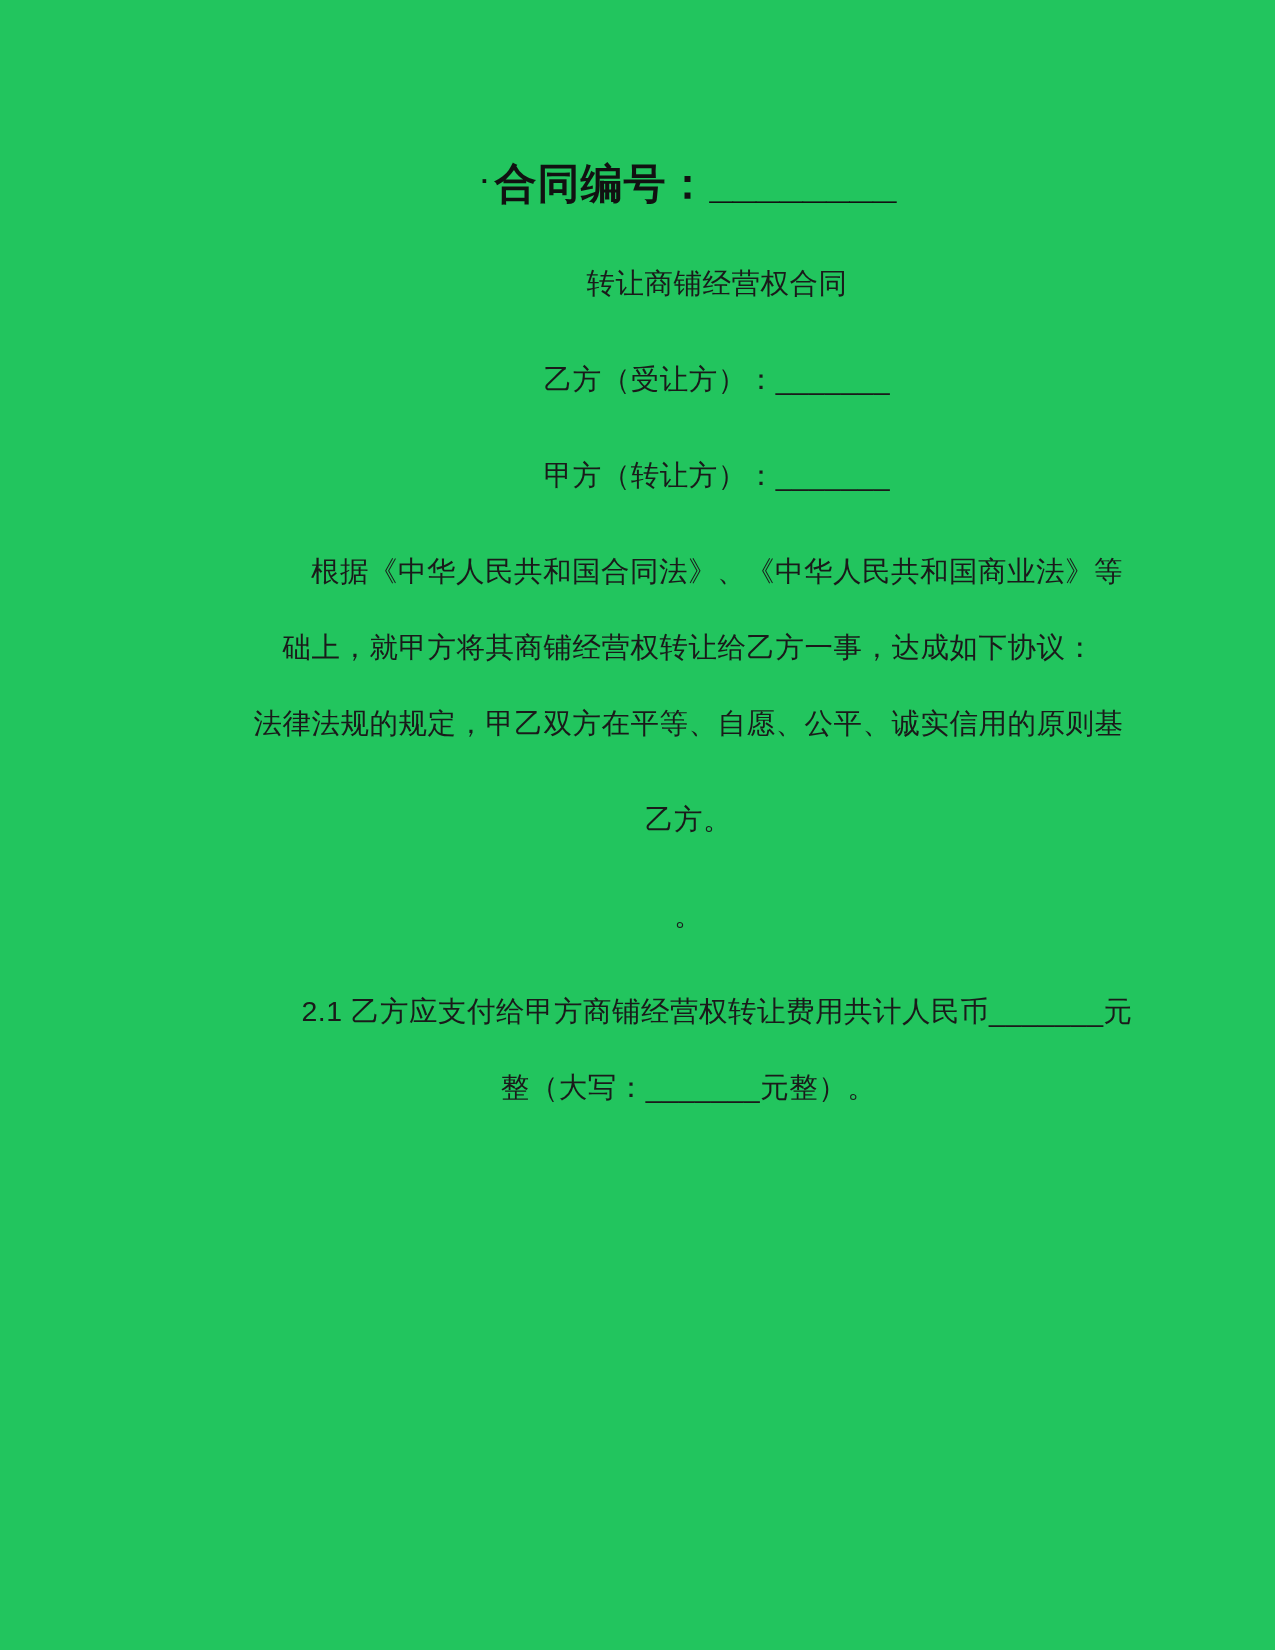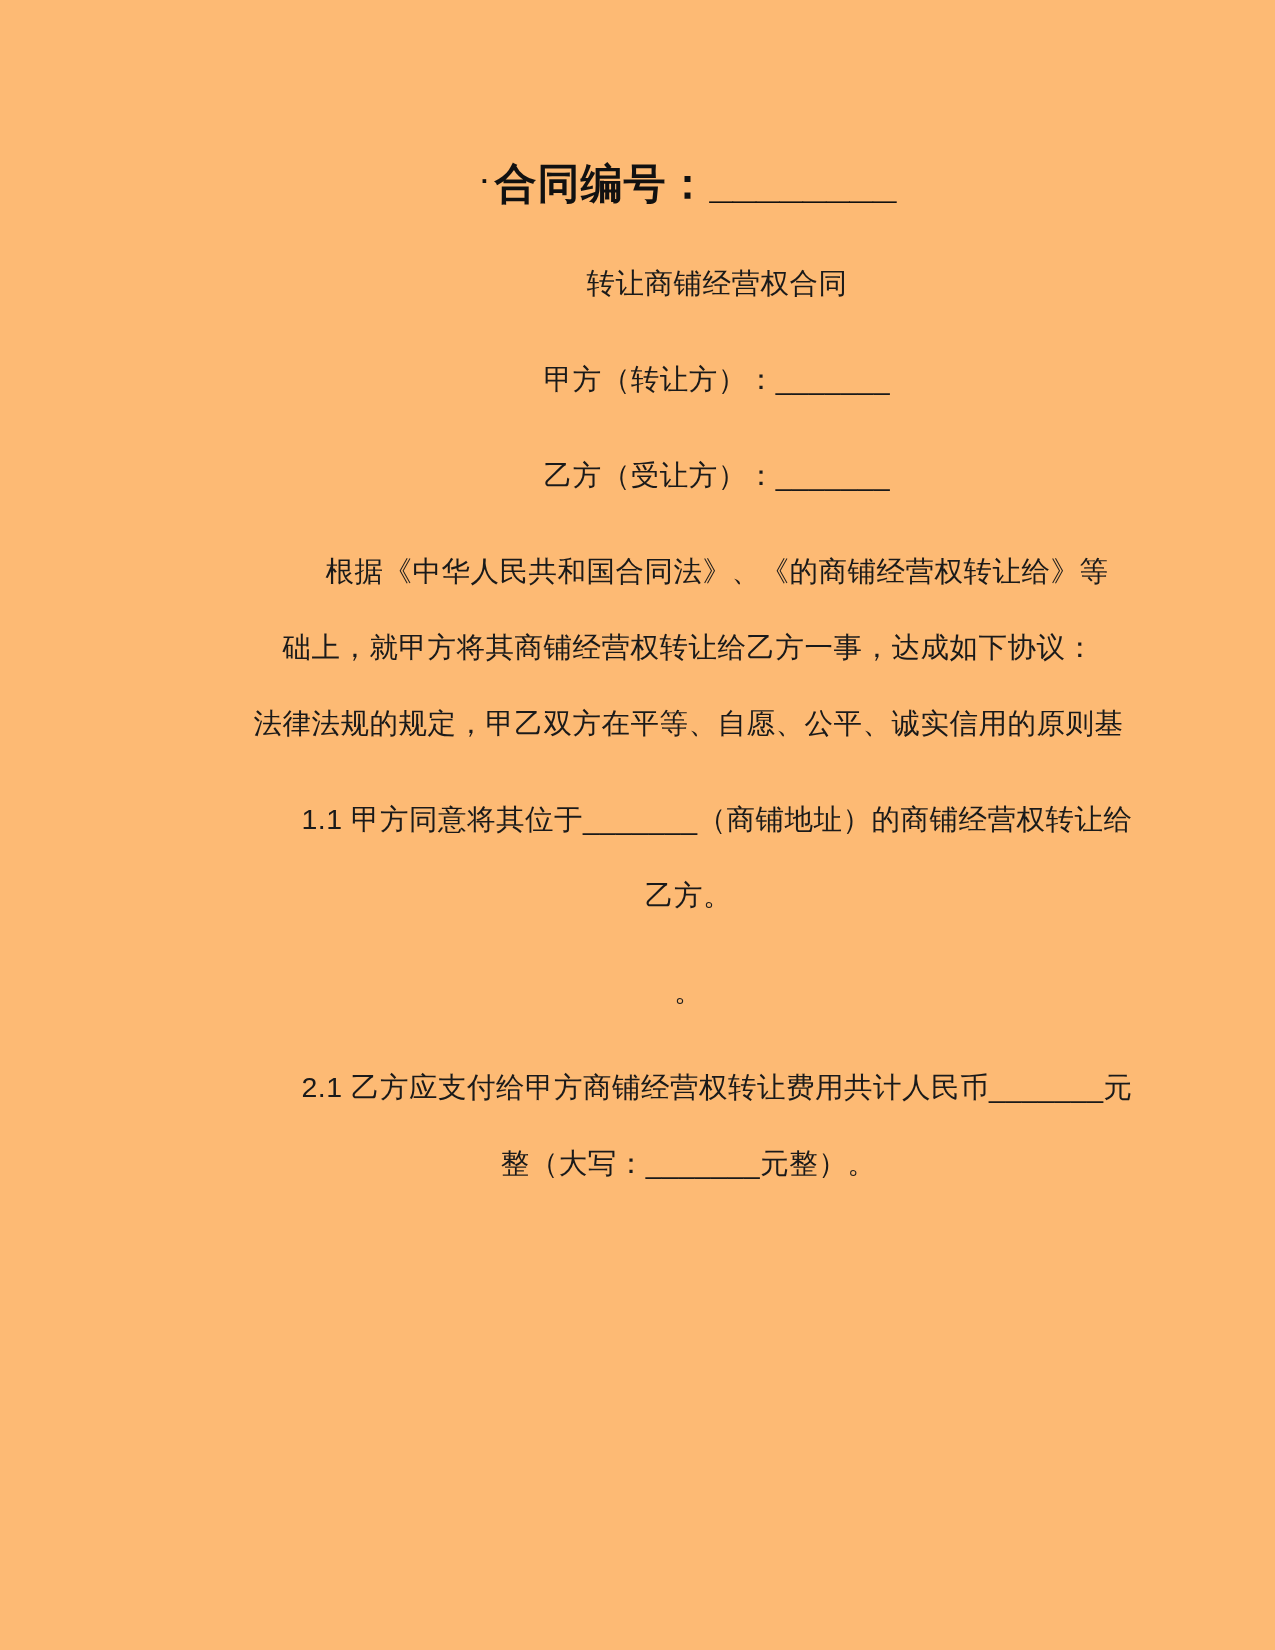--- a/index.html
+++ b/index.html
@@ -5,21 +5,21 @@
   html, body {
     margin: 0;
     padding: 0;
     background: #ffffff;
   }
   .page {
     position: relative;
     width: 1275px;
     height: 1650px;
     margin: 0 auto;
-    background: #fdba74;
+    background: #22c55e;
     box-sizing: border-box;
     padding: 150px 76px 0 178px;
     font-family: "Liberation Sans", "DejaVu Sans", sans-serif;
     color: #1a1a1a;
     overflow: hidden;
   }
   .doc-title {
     text-align: center;
     font-size: 42px;
     font-weight: bold;
@@ -56,32 +56,31 @@
 
 <div class="page">
   <div class="doc-title">
     <span class="title-bullet">·</span><span>合同编号：</span><span class="title-blank">________</span>
   </div>
   <div id="paragraphs">
       <div class="paragraph">
         <div class="line indent">转让商铺经营权合同</div>
       </div>
       <div class="paragraph">
+        <div class="line indent">乙方（受让方）：_______</div>
+      </div>
+      <div class="paragraph">
         <div class="line indent">甲方（转让方）：_______</div>
       </div>
       <div class="paragraph">
-        <div class="line indent">乙方（受让方）：_______</div>
-      </div>
-      <div class="paragraph">
-        <div class="line indent">根据《中华人民共和国合同法》、《的商铺经营权转让给》等</div>
+        <div class="line indent">根据《中华人民共和国合同法》、《中华人民共和国商业法》等</div>
         <div class="line">础上，就甲方将其商铺经营权转让给乙方一事，达成如下协议：</div>
         <div class="line">法律法规的规定，甲乙双方在平等、自愿、公平、诚实信用的原则基</div>
       </div>
       <div class="paragraph">
-        <div class="line indent">1.1 甲方同意将其位于_______（商铺地址）的商铺经营权转让给</div>
         <div class="line">乙方。</div>
       </div>
       <div class="paragraph">
         <div class="line">。</div>
       </div>
       <div class="paragraph">
         <div class="line indent">2.1 乙方应支付给甲方商铺经营权转让费用共计人民币_______元</div>
         <div class="line">整（大写：_______元整）。</div>
       </div>
     </div>

